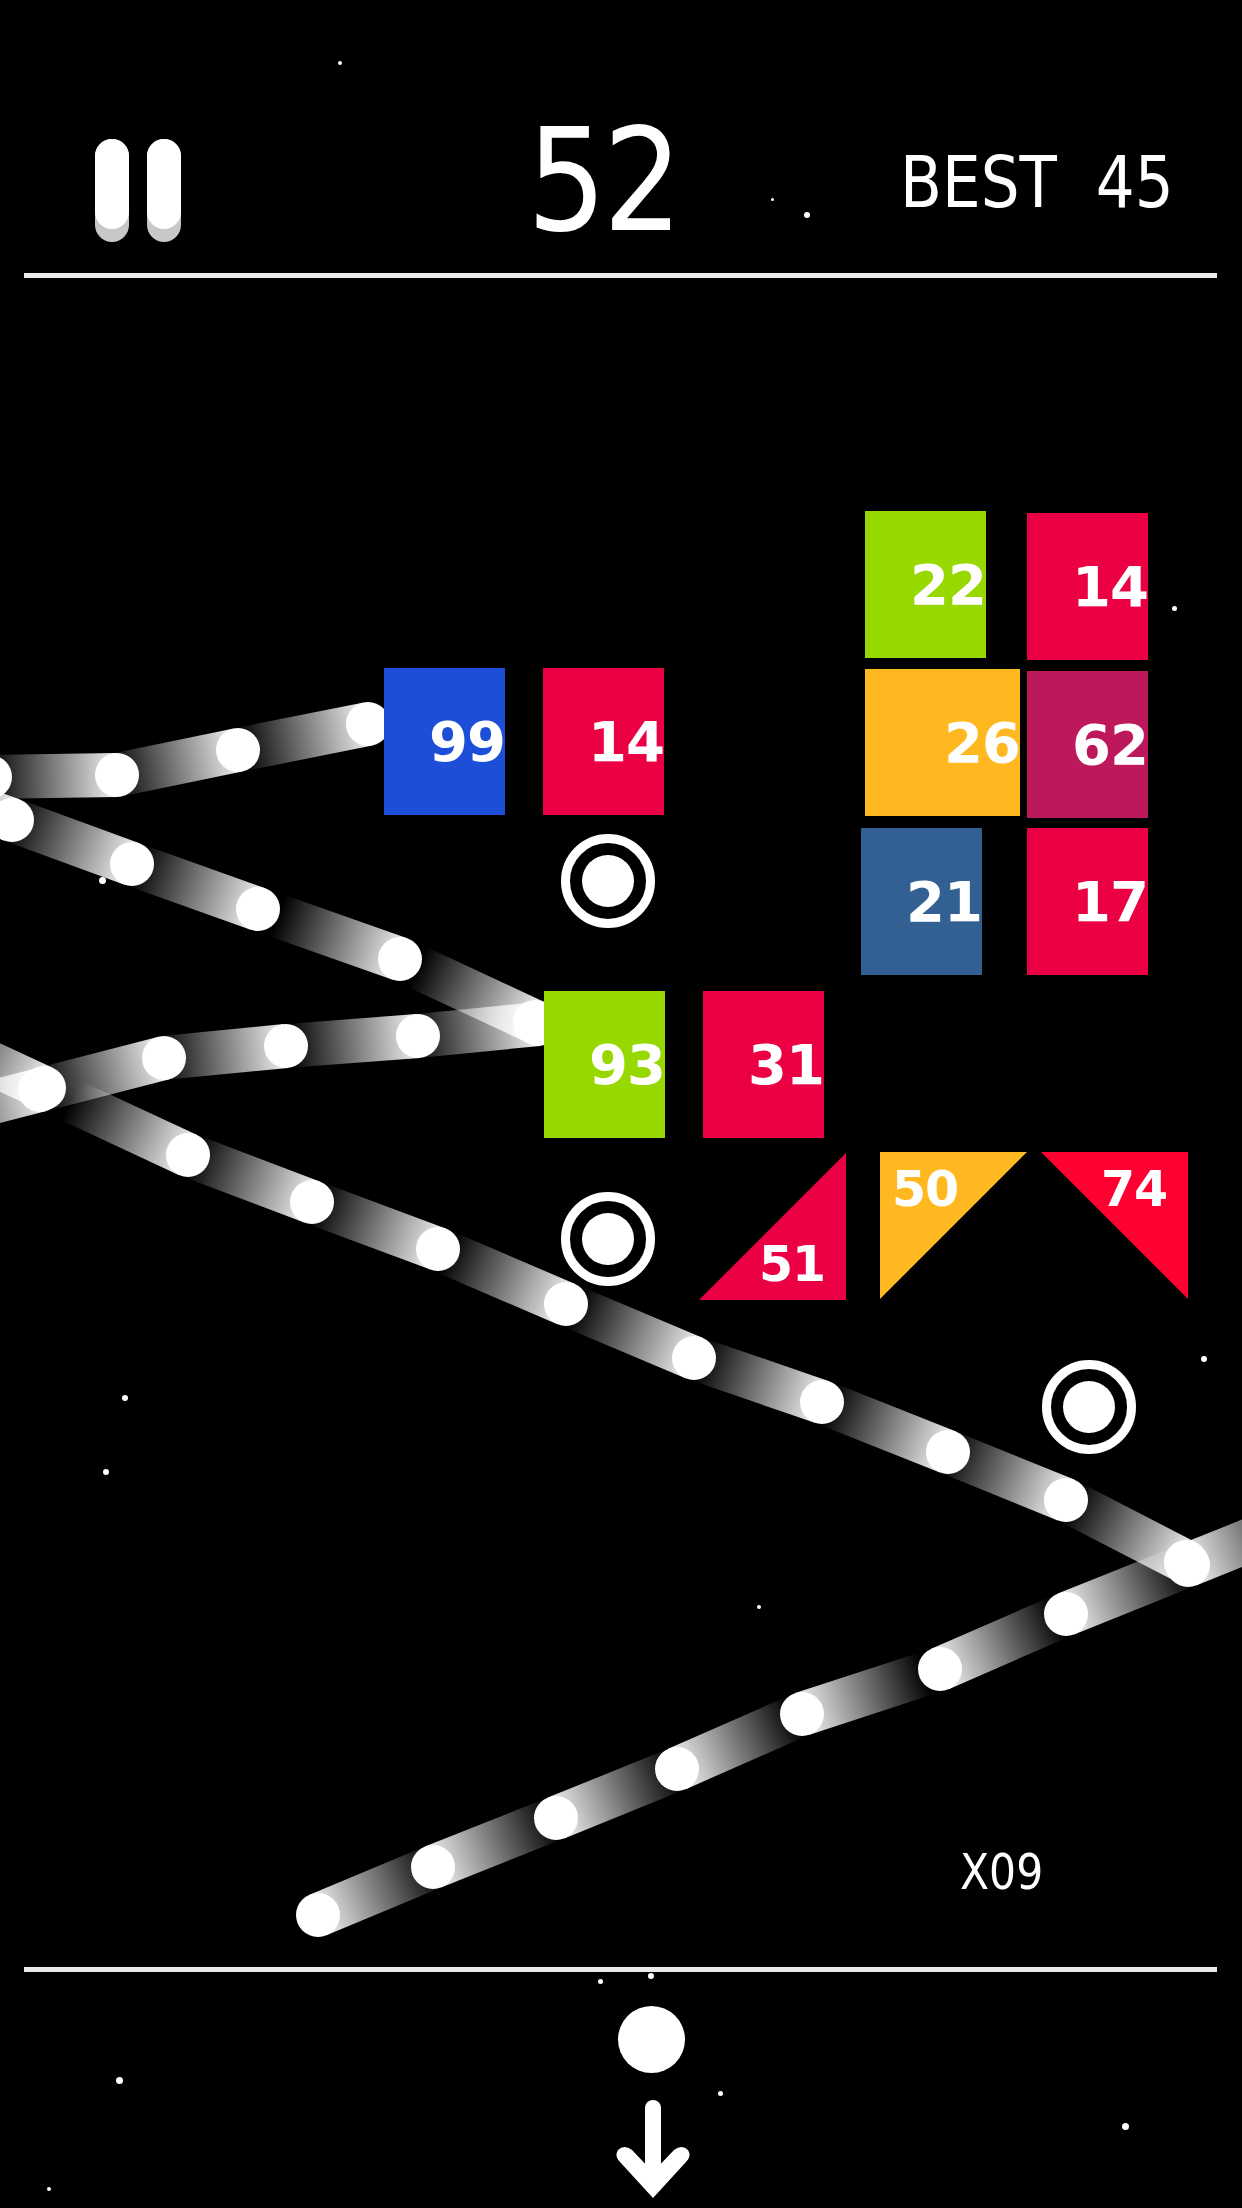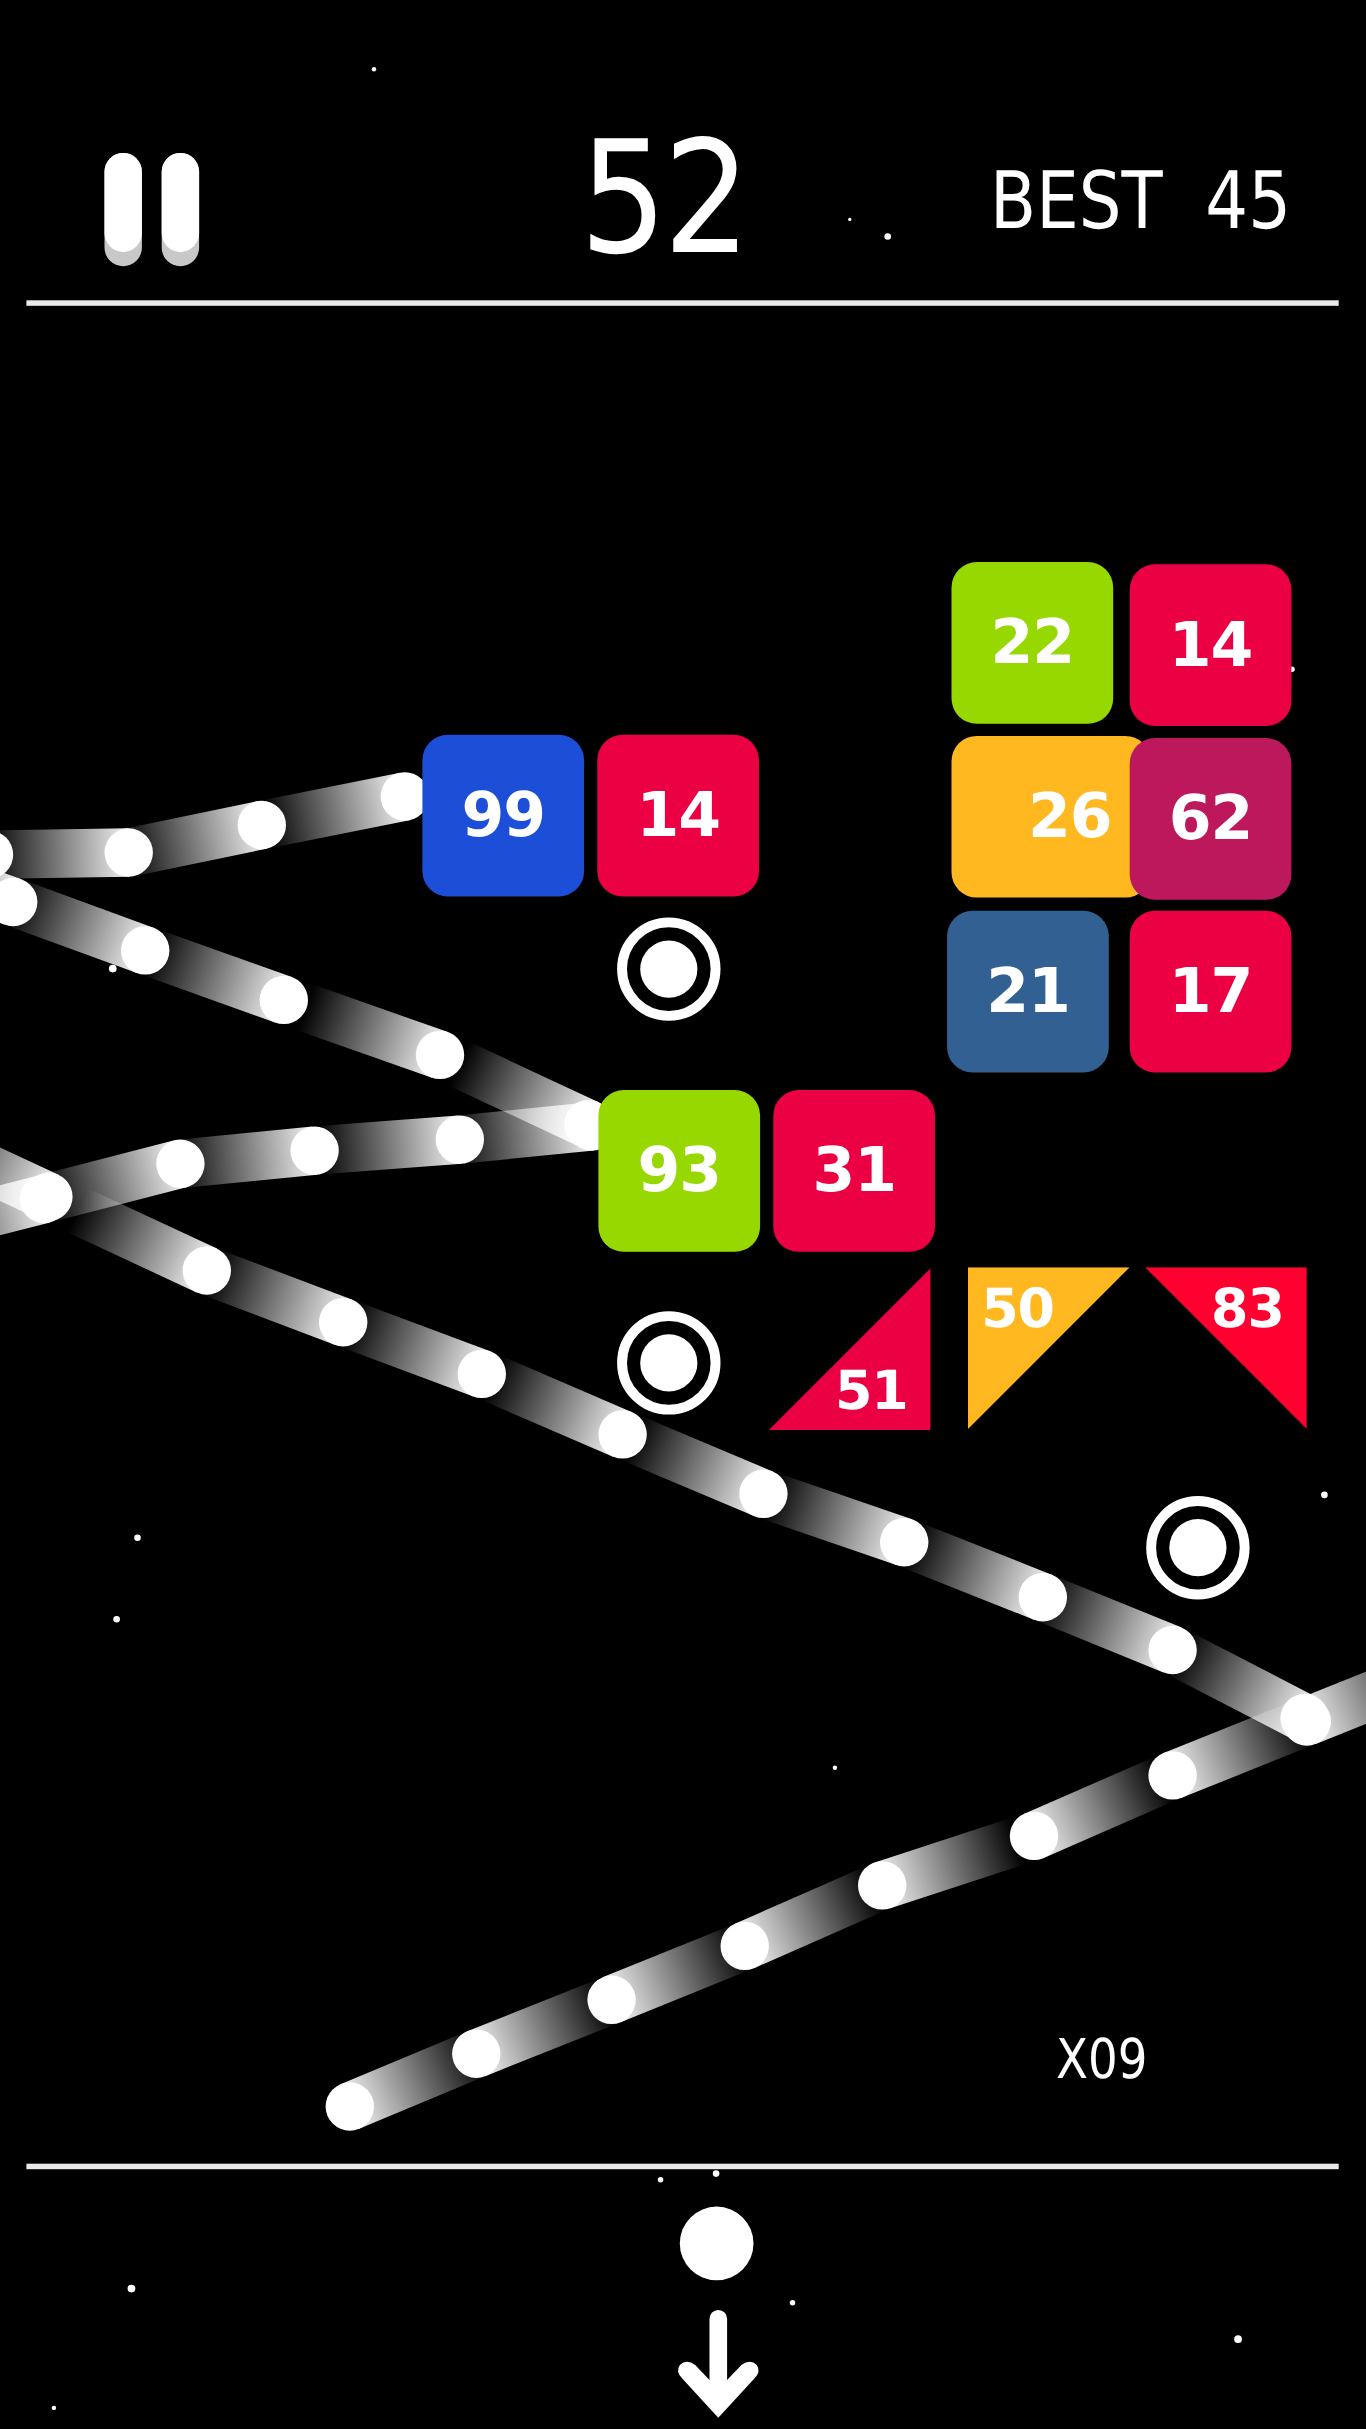--- a/index.html
+++ b/index.html
@@ -5,21 +5,21 @@
   html, body { margin: 0; padding: 0; background: #000; }
   body { width: 1242px; height: 2208px; position: relative; overflow: hidden; font-family: "DejaVu Sans", sans-serif; }
   .abs { position: absolute; }
   #stage { position: absolute; left: 0; top: 12px; width: 1242px; height: 2208px; }
   .hud-score { position: absolute; left: 503px; top: 98px; width: 200px; text-align: center; color: #fff; font-family: "DejaVu Sans", sans-serif; font-size: 142px; line-height: 142px; letter-spacing: -4px; transform: scaleX(0.88); }
   .hud-best { position: absolute; left: 900px; top: 130px; width: 300px; color: #fff; font-family: "DejaVu Sans", sans-serif; font-size: 72px; line-height: 80px; transform: scaleX(0.85); transform-origin: left center; white-space: pre; }
   .pause-btn { position: absolute; left: 88px; top: 120px; width: 100px; height: 112px; cursor: pointer; }
   .pause-bar { position: absolute; top: 7px; width: 34px; height: 103px; border-radius: 17px; background: #c8c8c8; }
   .pause-bar::before { content: ""; position: absolute; left: 0; top: 0; width: 34px; height: 90px; border-radius: 17px; background: #fff; }
   .hline { position: absolute; left: 24px; width: 1193px; height: 5px; background: #eaeaea; }
-  .brick { position: absolute; width: 147px; height: 147px; color: #fff; font-family: "DejaVu Sans", sans-serif; font-weight: bold; font-size: 56px; display: flex; align-items: center; justify-content: center; letter-spacing: -1px; border-radius: 23px; }
+  .brick { position: absolute; width: 121px; height: 147px; color: #fff; font-family: "DejaVu Sans", sans-serif; font-weight: bold; font-size: 56px; display: flex; align-items: center; justify-content: flex-end; letter-spacing: -1px; }
   .tri { position: absolute; width: 147px; height: 147px; }
   .tri-label { position: absolute; color: #fff; font-family: "DejaVu Sans", sans-serif; font-weight: bold; font-size: 49px; line-height: 60px; letter-spacing: -1px; }
   .ring { position: absolute; width: 94px; height: 94px; box-sizing: border-box; border: 9px solid #fff; border-radius: 50%; }
   .ring::after { content: ""; position: absolute; left: 12px; top: 12px; width: 52px; height: 52px; border-radius: 50%; background: #fff; }
   .multiplier { position: absolute; left: 960px; top: 1830px; color: #fff; font-family: "DejaVu Sans", sans-serif; font-size: 50px; line-height: 60px; transform: scaleX(0.85); transform-origin: left center; }
   .launch-ball { position: absolute; left: 618px; top: 1994px; width: 67px; height: 67px; border-radius: 50%; background: #fff; }
   .arrow { position: absolute; left: 612px; top: 2088px; width: 82px; height: 100px; }
   .star { position: absolute; width: 5px; height: 5px; border-radius: 50%; background: #fff; }
 </style>
 </head>
@@ -294,21 +294,21 @@
       <div class="tri" style="left: 880px; top: 1140px;">
         <svg width="147" height="147" viewBox="0 0 147 147" style="position:absolute;left:0;top:0">
           <polygon points="0,0 147,0 0,147" fill="#ffb820"></polygon>
         </svg>
         <span class="tri-label" style="left: 12px; top: 8px;">50</span>
       </div>
       <div class="tri" style="left: 1041px; top: 1140px;">
         <svg width="147" height="147" viewBox="0 0 147 147" style="position:absolute;left:0;top:0">
           <polygon points="0,0 147,0 147,147" fill="#ff0030"></polygon>
         </svg>
-        <span class="tri-label" style="left: 60px; top: 8px;">83</span>
+        <span class="tri-label" style="left: 60px; top: 8px;">74</span>
       </div>
     </div>
 
   <div id="pickups">
       <div class="ring" style="left: 561px; top: 822px;"></div>
       <div class="ring" style="left: 561px; top: 1180px;"></div>
       <div class="ring" style="left: 1042px; top: 1348px;"></div>
     </div>
 
   <div class="multiplier">X09</div>

